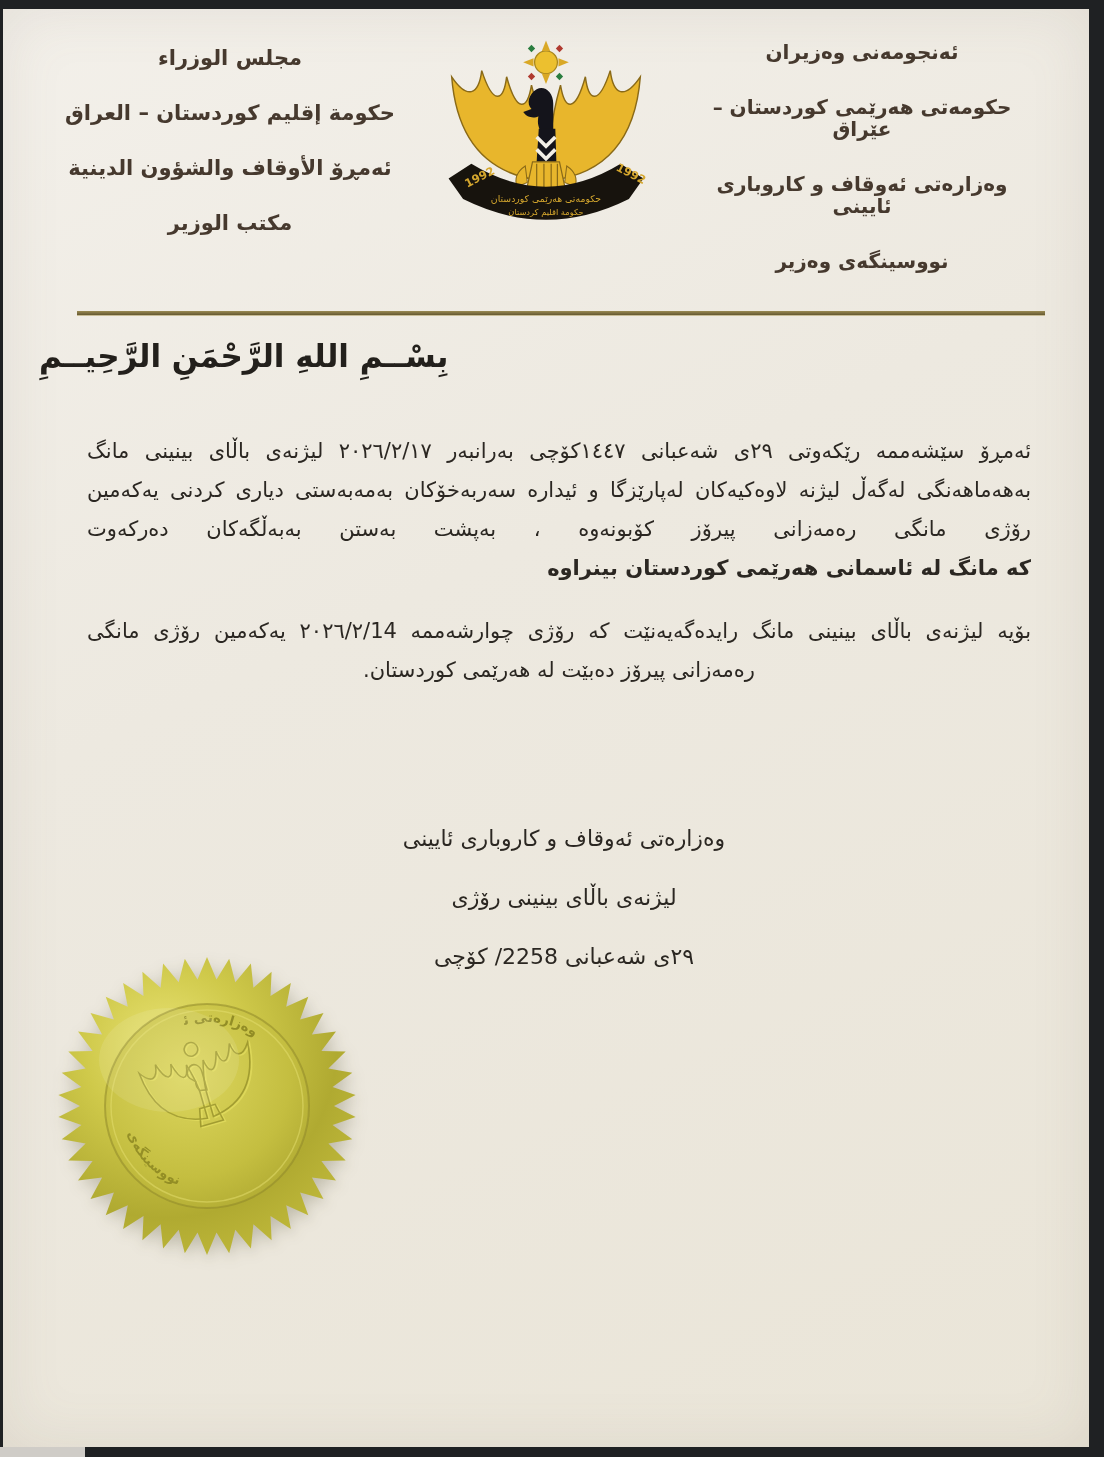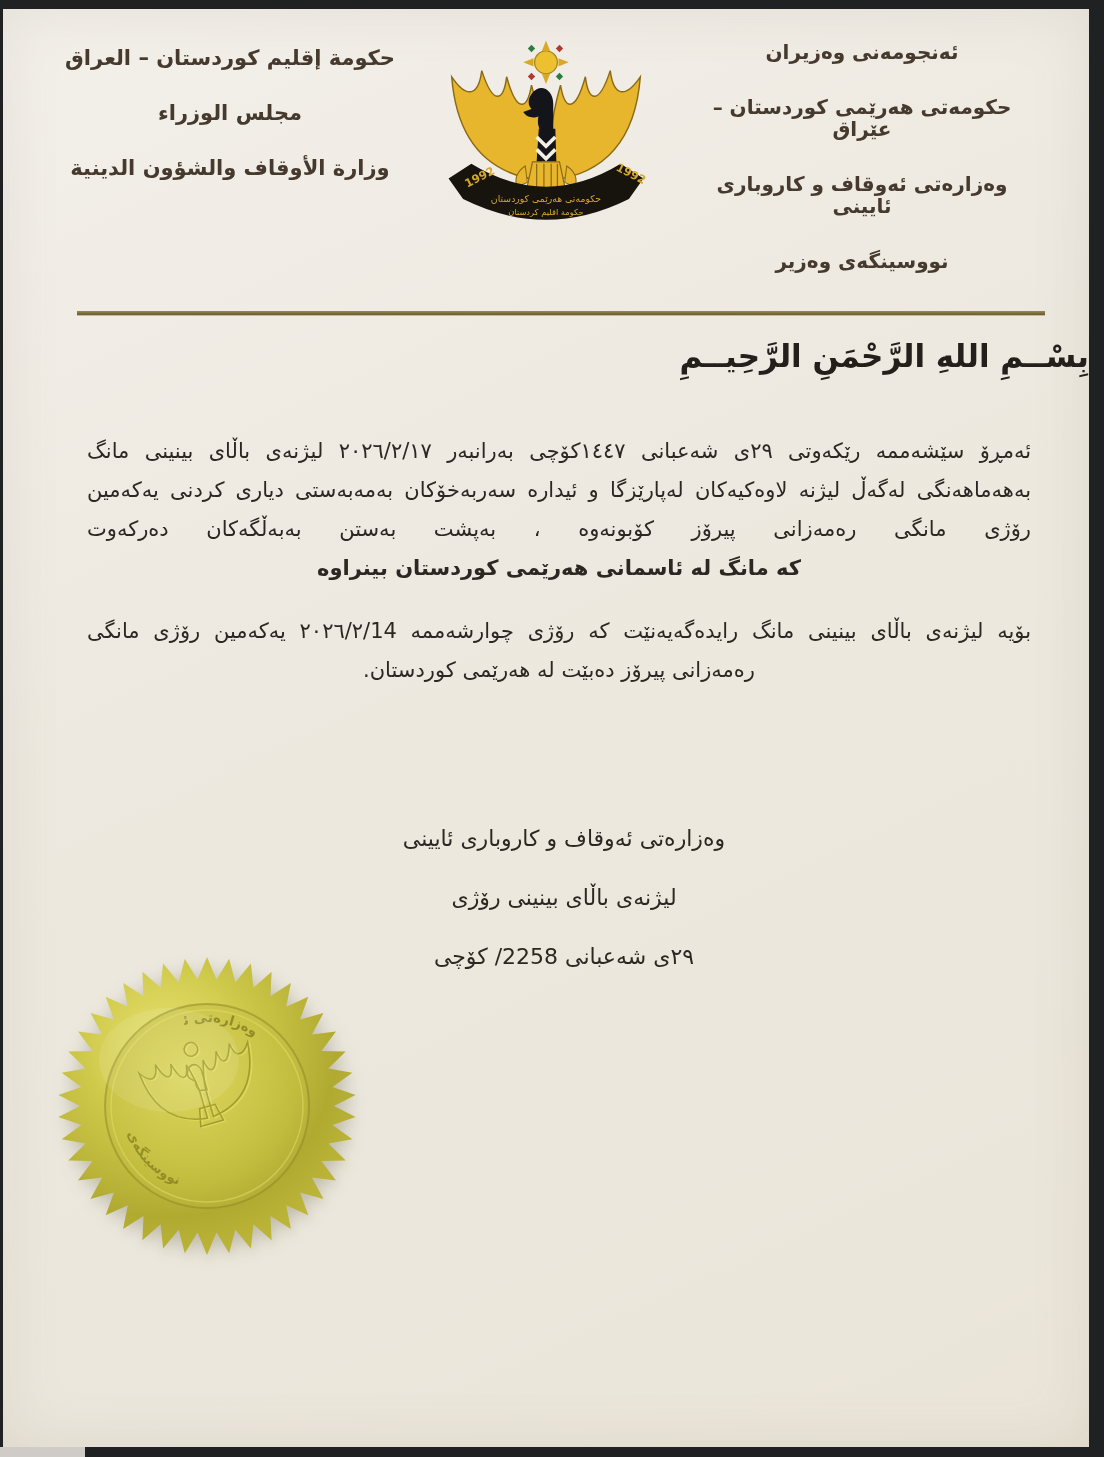--- a/index.html
+++ b/index.html
@@ -21,60 +21,62 @@
   .h-col.arabic{padding-top:12px;font-size:21px;}
   .h-col.kurdish{padding-top:6px;}
   .logo-wrap{width:228px;height:208px;flex:0 0 auto;}
   .rule{
     margin:6px 44px 0 74px;height:4px;
     background:linear-gradient(#9a8a52,#655932);
     border-bottom:1.5px solid #c8bc95;
   }
   
   .basmala{
-    text-align:right;margin-top:22px;
+    text-align:left;margin-top:22px;
     font-size:31px;font-weight:bold;color:#23201c;
     letter-spacing:1px;
+    margin-left:36px;
   }
   .verse{
     text-align:center;margin-top:14px;
     font-size:21px;font-weight:bold;color:#23201c;
   }
   
   .body-text{
     margin:58px 58px 0 84px;direction:rtl;
     color:#2b2722;font-size:21px;line-height:39px;
   }
   .body-text p{margin:0;}
   p.p-justify{text-align:justify;text-align-last:justify;margin-top:36px;}
   p.p-center-last{text-align:justify;text-align-last:center;margin-top:24px;}
-  .bold-line{text-align:center;font-weight:bold;margin-top:2px;}
+  .bold-line{font-weight:bold;margin-top:2px;}
   
   .signature{
     margin-top:136px;text-align:center;direction:rtl;
     font-size:22px;color:#2b2722;padding-left:36px;
   }
   .signature .sig-line{margin-bottom:34px;}
   
   .seal{
     position:absolute;left:54px;top:944px;width:300px;height:306px;
     filter:drop-shadow(2px 5px 7px rgba(60,55,20,.25));
   }
 </style>
 </head>
 <body>
 
 <div class="paper">
 
   <div class="header">
 
     <div class="h-col arabic">
+      <div class="line">مجلس الوزراء</div>
       <div class="line">حكومة إقليم كوردستان – العراق</div>
-      <div class="line">مجلس الوزراء</div>
-      <div class="line">وزارة الأوقاف والشؤون الدينية</div>
+      <div class="line">ئەمڕۆ الأوقاف والشؤون الدينية</div>
+      <div class="line">مكتب الوزير</div>
     </div>
 
     <div class="logo-wrap">
       <svg viewBox="0 0 220 200" width="228" height="208">
         <defs>
           <path id="wingL" d="M105 140
             C 55 134, 24 104, 19 40
             C 34 62, 45 58, 48 34
             C 59 68, 69 64, 72 40
             C 82 76, 92 72, 96 48

